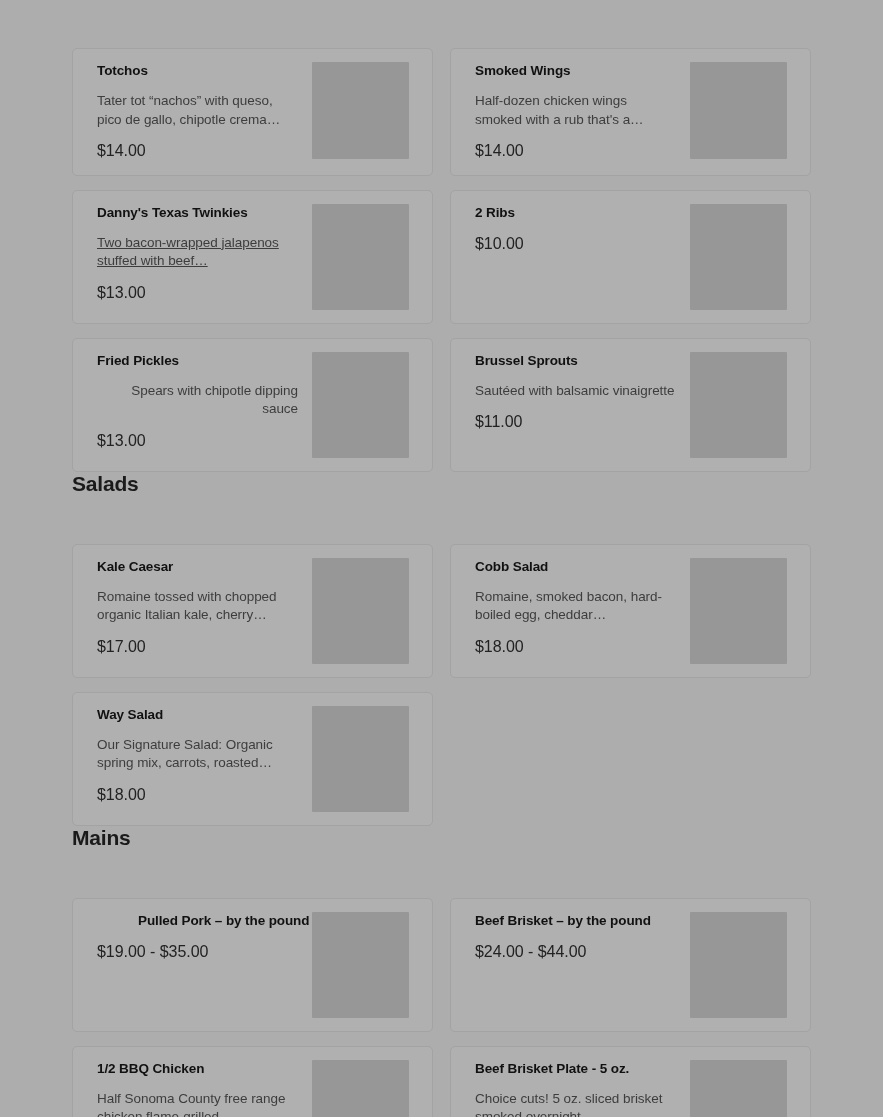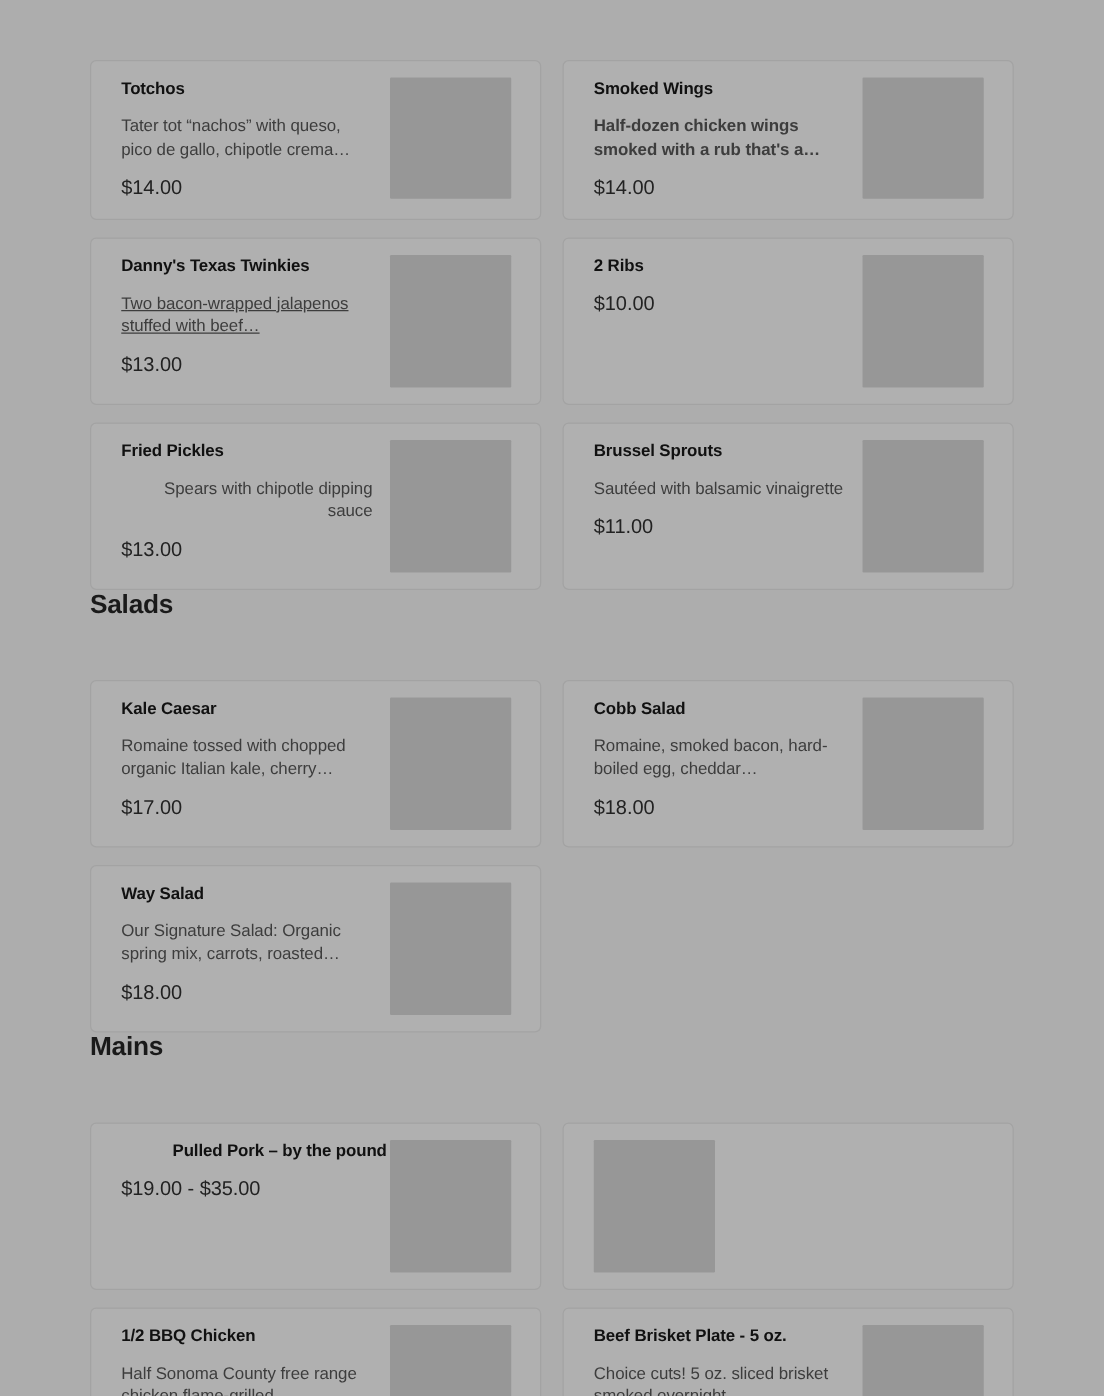--- a/index.html
+++ b/index.html
@@ -125,21 +125,21 @@
           <div class="item-name" style="color: rgb(17, 17, 17);">Totchos</div>
           <div class="item-desc" style="color: rgb(61, 61, 61);">Tater tot “nachos” with queso, pico de gallo, chipotle crema…</div>
           <div class="item-price" style="color: rgb(34, 34, 34);">$14.00</div>
         </div>
         <div class="item-thumb" style="background: rgb(151, 151, 151);"></div>
       </div>
 
       <div class="item-card short" style="background: rgb(176, 176, 176); border-color: rgb(163, 163, 163);">
         <div class="item-text">
           <div class="item-name" style="color: rgb(17, 17, 17);">Smoked Wings</div>
-          <div class="item-desc" style="color: rgb(61, 61, 61); font-weight: bold;">Half-dozen chicken wings smoked with a rub that's a…</div>
+          <div class="item-desc" style="color: rgb(61, 61, 61);">Half-dozen chicken wings smoked with a rub that's a…</div>
           <div class="item-price" style="color: rgb(34, 34, 34);">$14.00</div>
         </div>
         <div class="item-thumb" style="background: rgb(151, 151, 151);"></div>
       </div>
 
       <div class="item-card tall" style="background: rgb(176, 176, 176); border-color: rgb(163, 163, 163);">
         <div class="item-text">
           <div class="item-name" style="color: rgb(17, 17, 17);">Danny's Texas Twinkies</div>
           <div class="item-desc" style="color: rgb(61, 61, 61); text-decoration: underline;">Two bacon-wrapped jalapenos stuffed with beef…</div>
           <div class="item-price" style="color: rgb(34, 34, 34);">$13.00</div>
@@ -218,20 +218,25 @@
       <div class="item-card tall" style="background: rgb(176, 176, 176); border-color: rgb(163, 163, 163);">
         <div class="item-text">
           <div class="item-name" style="color: rgb(17, 17, 17); padding-left: 41px;">Pulled Pork – by the pound</div>
 
           <div class="item-price" style="color: rgb(34, 34, 34);">$19.00 - $35.00</div>
         </div>
         <div class="item-thumb" style="background: rgb(151, 151, 151);"></div>
       </div>
 
       <div class="item-card tall" style="background: rgb(176, 176, 176); border-color: rgb(163, 163, 163);">
+        <div class="item-text">
+          <div class="item-name" style="color: rgb(17, 17, 17);">Beef Brisket – by the pound</div>
+
+          <div class="item-price" style="color: rgb(34, 34, 34);">$24.00 - $44.00</div>
+        </div>
         <div class="item-thumb" style="background: rgb(151, 151, 151);"></div>
       </div>
 
       <div class="item-card tall" style="background: rgb(176, 176, 176); border-color: rgb(163, 163, 163);">
         <div class="item-text">
           <div class="item-name" style="color: rgb(17, 17, 17);">1/2 BBQ Chicken</div>
           <div class="item-desc" style="color: rgb(61, 61, 61);">Half Sonoma County free range chicken flame-grilled …</div>
           <div class="item-price" style="color: rgb(34, 34, 34);">$18.00</div>
         </div>
         <div class="item-thumb" style="background: rgb(151, 151, 151);"></div>

